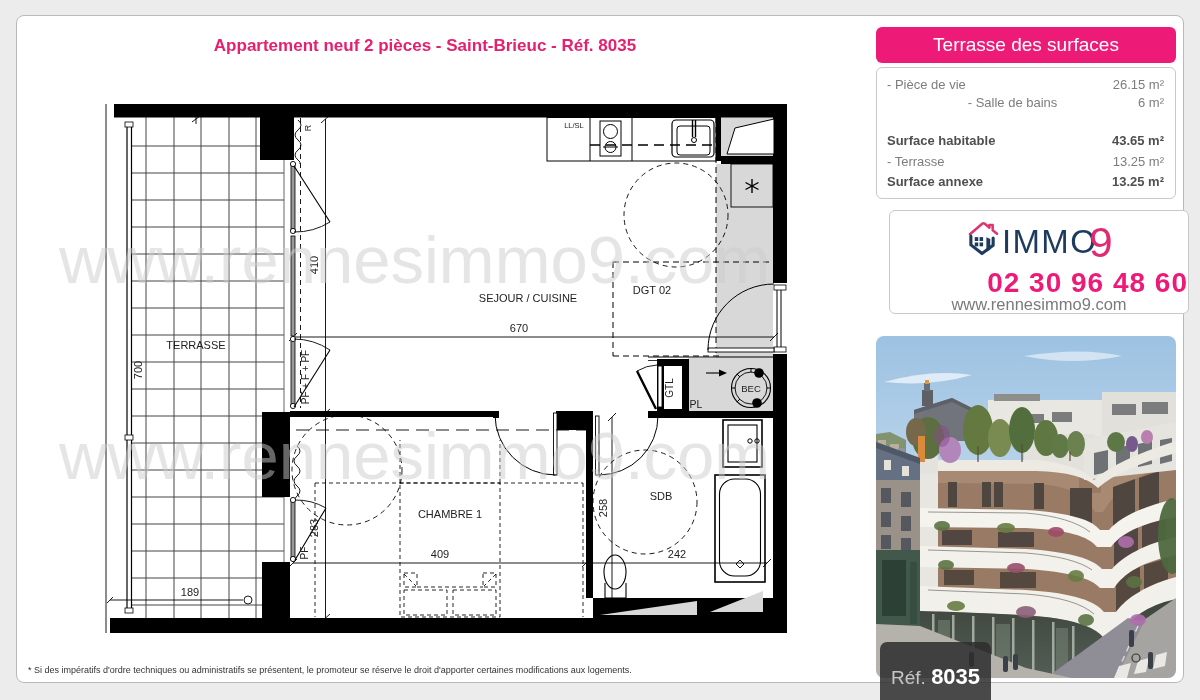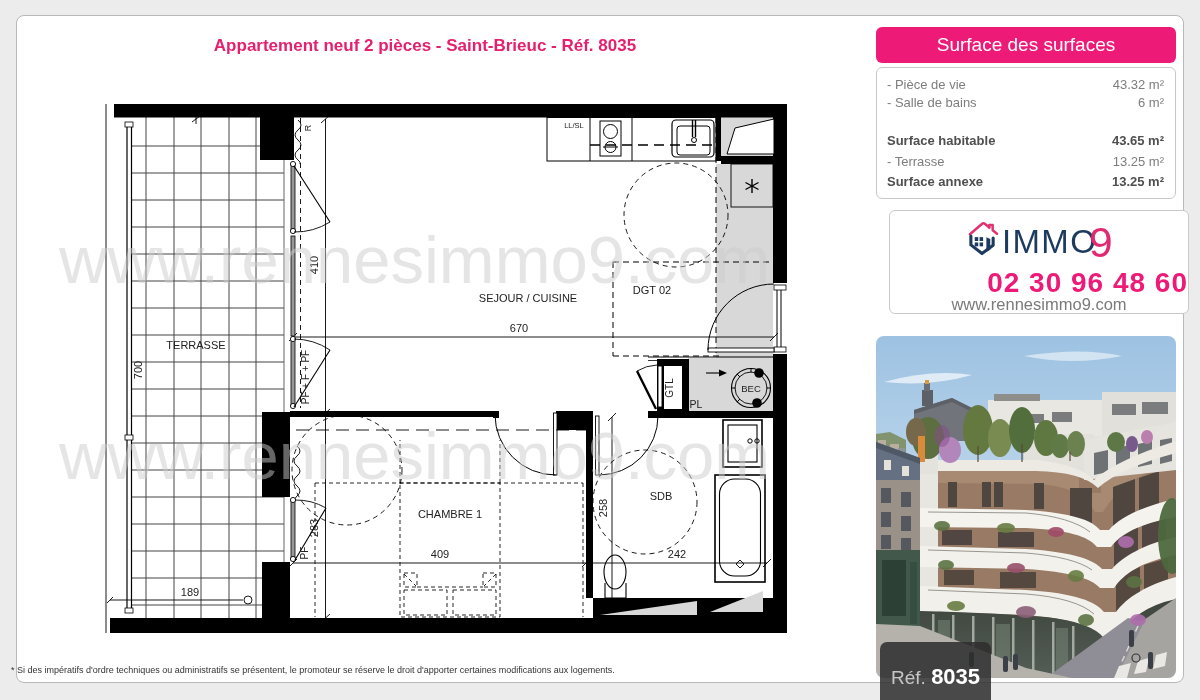--- a/index.html
+++ b/index.html
@@ -11,21 +11,21 @@
   .surfbox{position:absolute;left:876px;top:67px;width:298px;height:130px;background:#fff;border:1px solid #c9c9c9;border-radius:6px;font-size:13px;color:#7d7d7d;}
   .srow{position:absolute;left:10px;right:11px;height:18px;line-height:18px;}
   .srow .v{float:right;}
   .srow.b{font-weight:bold;color:#4f4f4f;}
   .immobox{position:absolute;left:876px;top:210px;width:298px;height:102px;background:#fff;border:1px solid #c9c9c9;border-radius:6px;margin-left:13px;}
   .phone{position:absolute;left:0;top:56px;width:298px;text-align:right;font-size:28px;font-weight:bold;color:#ed1a77;letter-spacing:1px;}
   .webs{position:absolute;left:0;top:84px;width:298px;text-align:center;font-size:16.5px;color:#7a7a7a;}
   .photo{position:absolute;left:876px;top:336px;width:300px;height:342px;border-radius:8px;overflow:hidden;}
   .refbadge{position:absolute;left:880px;top:642px;height:33px;background:rgba(45,45,45,0.85);border-radius:7px;color:#c6c6c6;font-size:19px;line-height:33px;padding:18px 11px;}
   .refbadge b{color:#fff;font-size:22px;}
-  .footnote{position:absolute;left:11px;top:665px;font-size:9px;color:#333;}
+  .footnote{position:absolute;left:28px;top:665px;font-size:9px;color:#333;}
 </style>
 </head>
 <body>
 
 <div class="card"></div>
 
 <div class="title">Appartement neuf 2 pièces - Saint-Brieuc - Réf. 8035</div>
 <svg style="position:absolute;left:0;top:0;" width="1200" height="700" viewBox="0 0 1200 700">
 <g fill="none" stroke="#000" stroke-width="1">
 
@@ -321,27 +321,27 @@
 
 <line x1="196" y1="113" x2="196" y2="124" stroke-width="0.9"></line>
 <line x1="192" y1="122" x2="200" y2="116" stroke-width="0.9"></line>
 </g>
 </svg>
 
 <div class="wm" style="left:59px;top:221px;">www.rennesimmo9.com</div>
 
 <div class="wm" style="left:59px;top:417px;">www.rennesimmo9.com</div>
 
-<div class="pinkhdr">Surface des surfaces</div>
+<div class="pinkhdr">Terrasse des surfaces</div>
 
 <div class="surfbox">
 
-  <div class="srow" style="top:8px;">- Pièce de vie<span class="v">43.32 m²</span></div>
-
-  <div class="srow" style="top:26px;">- Salle de bains<span class="v">6 m²</span></div>
+  <div class="srow" style="top:8px;">- Pièce de vie<span class="v">26.15 m²</span></div>
+
+  <div class="srow" style="top:26px;text-align:center;">- Salle de bains<span class="v">6 m²</span></div>
 
 
   <div class="srow b" style="top:64px;">Surface habitable<span class="v">43.65 m²</span></div>
 
   <div class="srow" style="top:85px;">- Terrasse<span class="v">13.25 m²</span></div>
 
   <div class="srow b" style="top:105px;">Surface annexe<span class="v">13.25 m²</span></div>
 </div>
 
 <div class="immobox">

